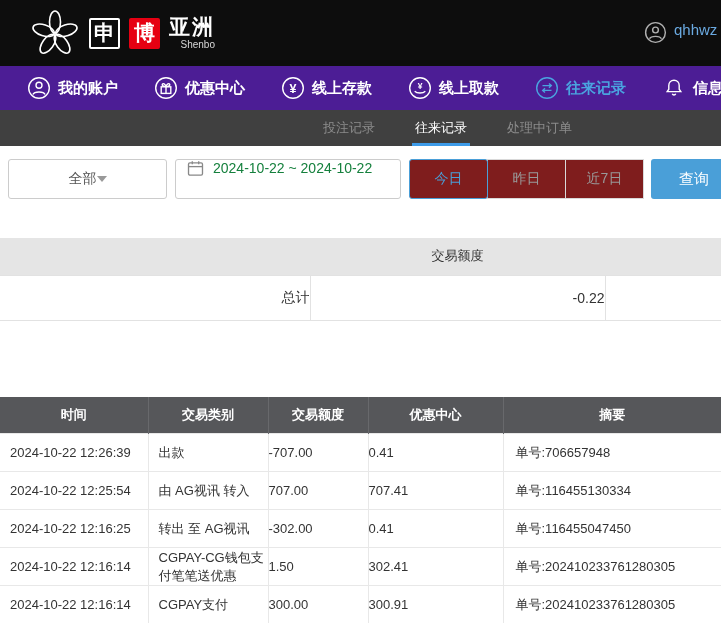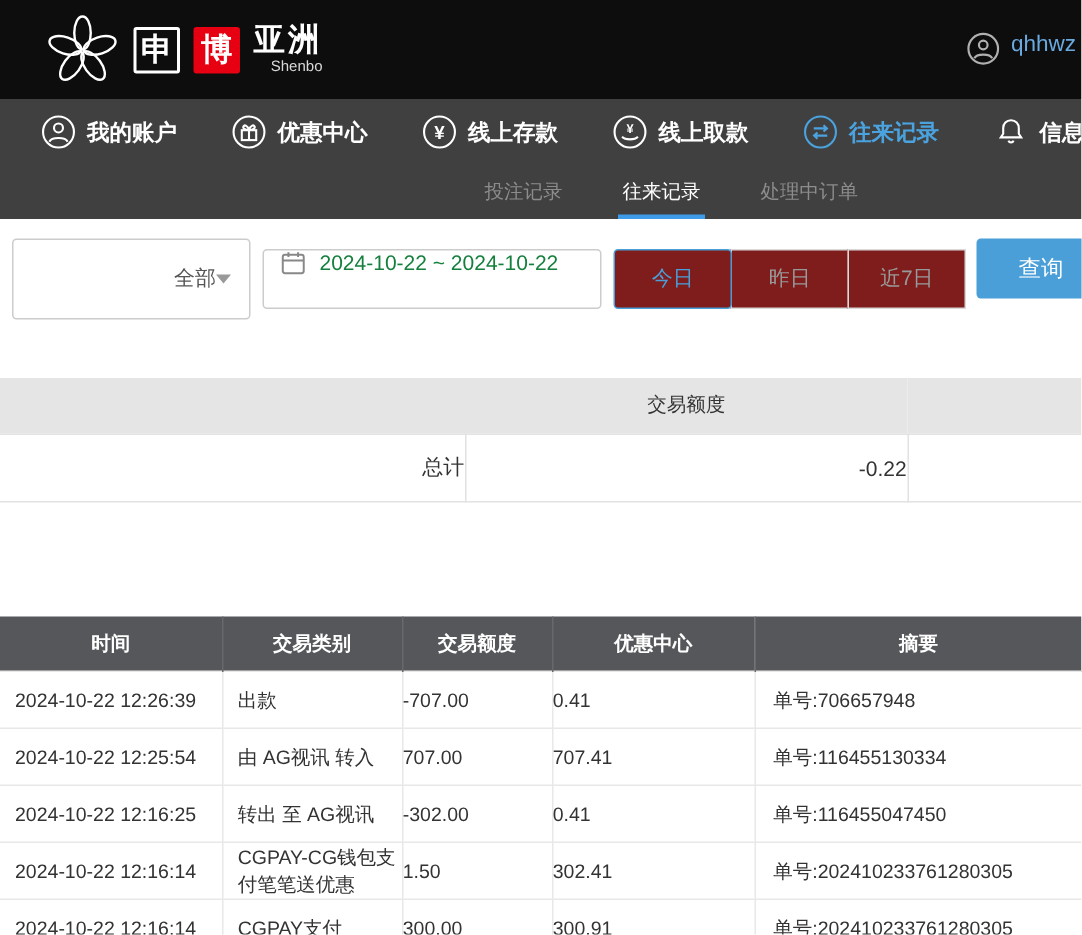--- a/index.html
+++ b/index.html
@@ -11,37 +11,37 @@
   .logo-flower{display:flex}
   .logo-box{width:31px;height:31px;border:2px solid #fff;color:#fff;font-size:21px;font-weight:bold;
     display:flex;align-items:center;justify-content:center;border-radius:2px}
   .logo-box.red{background:#e60012;border-color:#e60012}
   .logo-right{display:flex;flex-direction:column;line-height:1}
   .logo-cn{color:#fff;font-size:21px;font-weight:bold;letter-spacing:2px}
   .logo-en{color:#d8d8d8;font-size:10px;align-self:flex-end;margin-top:3px}
   .user{position:absolute;left:644px;top:21px;display:flex;align-items:flex-start;gap:7px;
     color:#6aa9e0;font-size:15px;white-space:nowrap;cursor:pointer}
   
-  .mainnav{height:44px;background:#404040;display:flex;align-items:center;gap:36px;
+  .mainnav{height:44px;background:#4c1d95;display:flex;align-items:center;gap:36px;
     padding-left:27px;color:#fff;white-space:nowrap;overflow:visible}
   .nav-item{display:flex;align-items:center;gap:7px;font-size:15px;font-weight:bold;
     cursor:pointer;flex:none}
   .nav-item.active{color:#4aa3df}
   .nav-ico{display:flex}
   
   .subnav{height:36px;background:#404040;display:flex;justify-content:center}
   .subnav-inner{display:flex;gap:34px;position:relative;left:87px}
   .tab{color:#8c8c8c;font-size:13px;display:flex;align-items:center;position:relative;
     cursor:pointer;padding:0 3px}
   .tab.active{color:#fff}
   .tab-underline{position:absolute;left:0;right:0;bottom:0;height:3px;background:#3d9be9}
   
   .filters{padding:13px 8px;display:flex;align-items:center;gap:8px;position:relative}
-  .select{width:159px;height:54px;border:1px solid #ccc;border-radius:3px;display:flex;
-    align-items:center;justify-content:flex-end;padding:0 12px;font-size:14px;color:#555;cursor:pointer}
+  .select{width:159px;height:40px;border:1px solid #ccc;border-radius:3px;display:flex;
+    align-items:center;justify-content:center;padding:0 12px;font-size:14px;color:#555;cursor:pointer}
   .caret{width:0;height:0;border-left:5px solid transparent;border-right:5px solid transparent;
     border-top:6px solid #999}
   .datebox{width:226px;height:40px;border:1px solid #ccc;border-radius:3px;display:flex;
     align-items:flex-start;gap:9px;padding:0 11px;font-size:14px;color:#15803d;cursor:pointer}
   .quick-group{display:flex}
   .qbtn{width:79px;height:40px;background:#7f1d1d;border:1px solid #d9d9d9;color:#999;
     font-size:14px;font-family:inherit;cursor:pointer;margin-left:-1px}
   .qbtn:first-child{margin-left:0}
   .qbtn.active{border:1px solid #4a9fd8;color:#4a9fd8;position:relative;z-index:1;border-radius:3px}
   .search-btn{position:absolute;right:-16px;top:13px;width:86px;height:40px;background:#4a9fd8;

